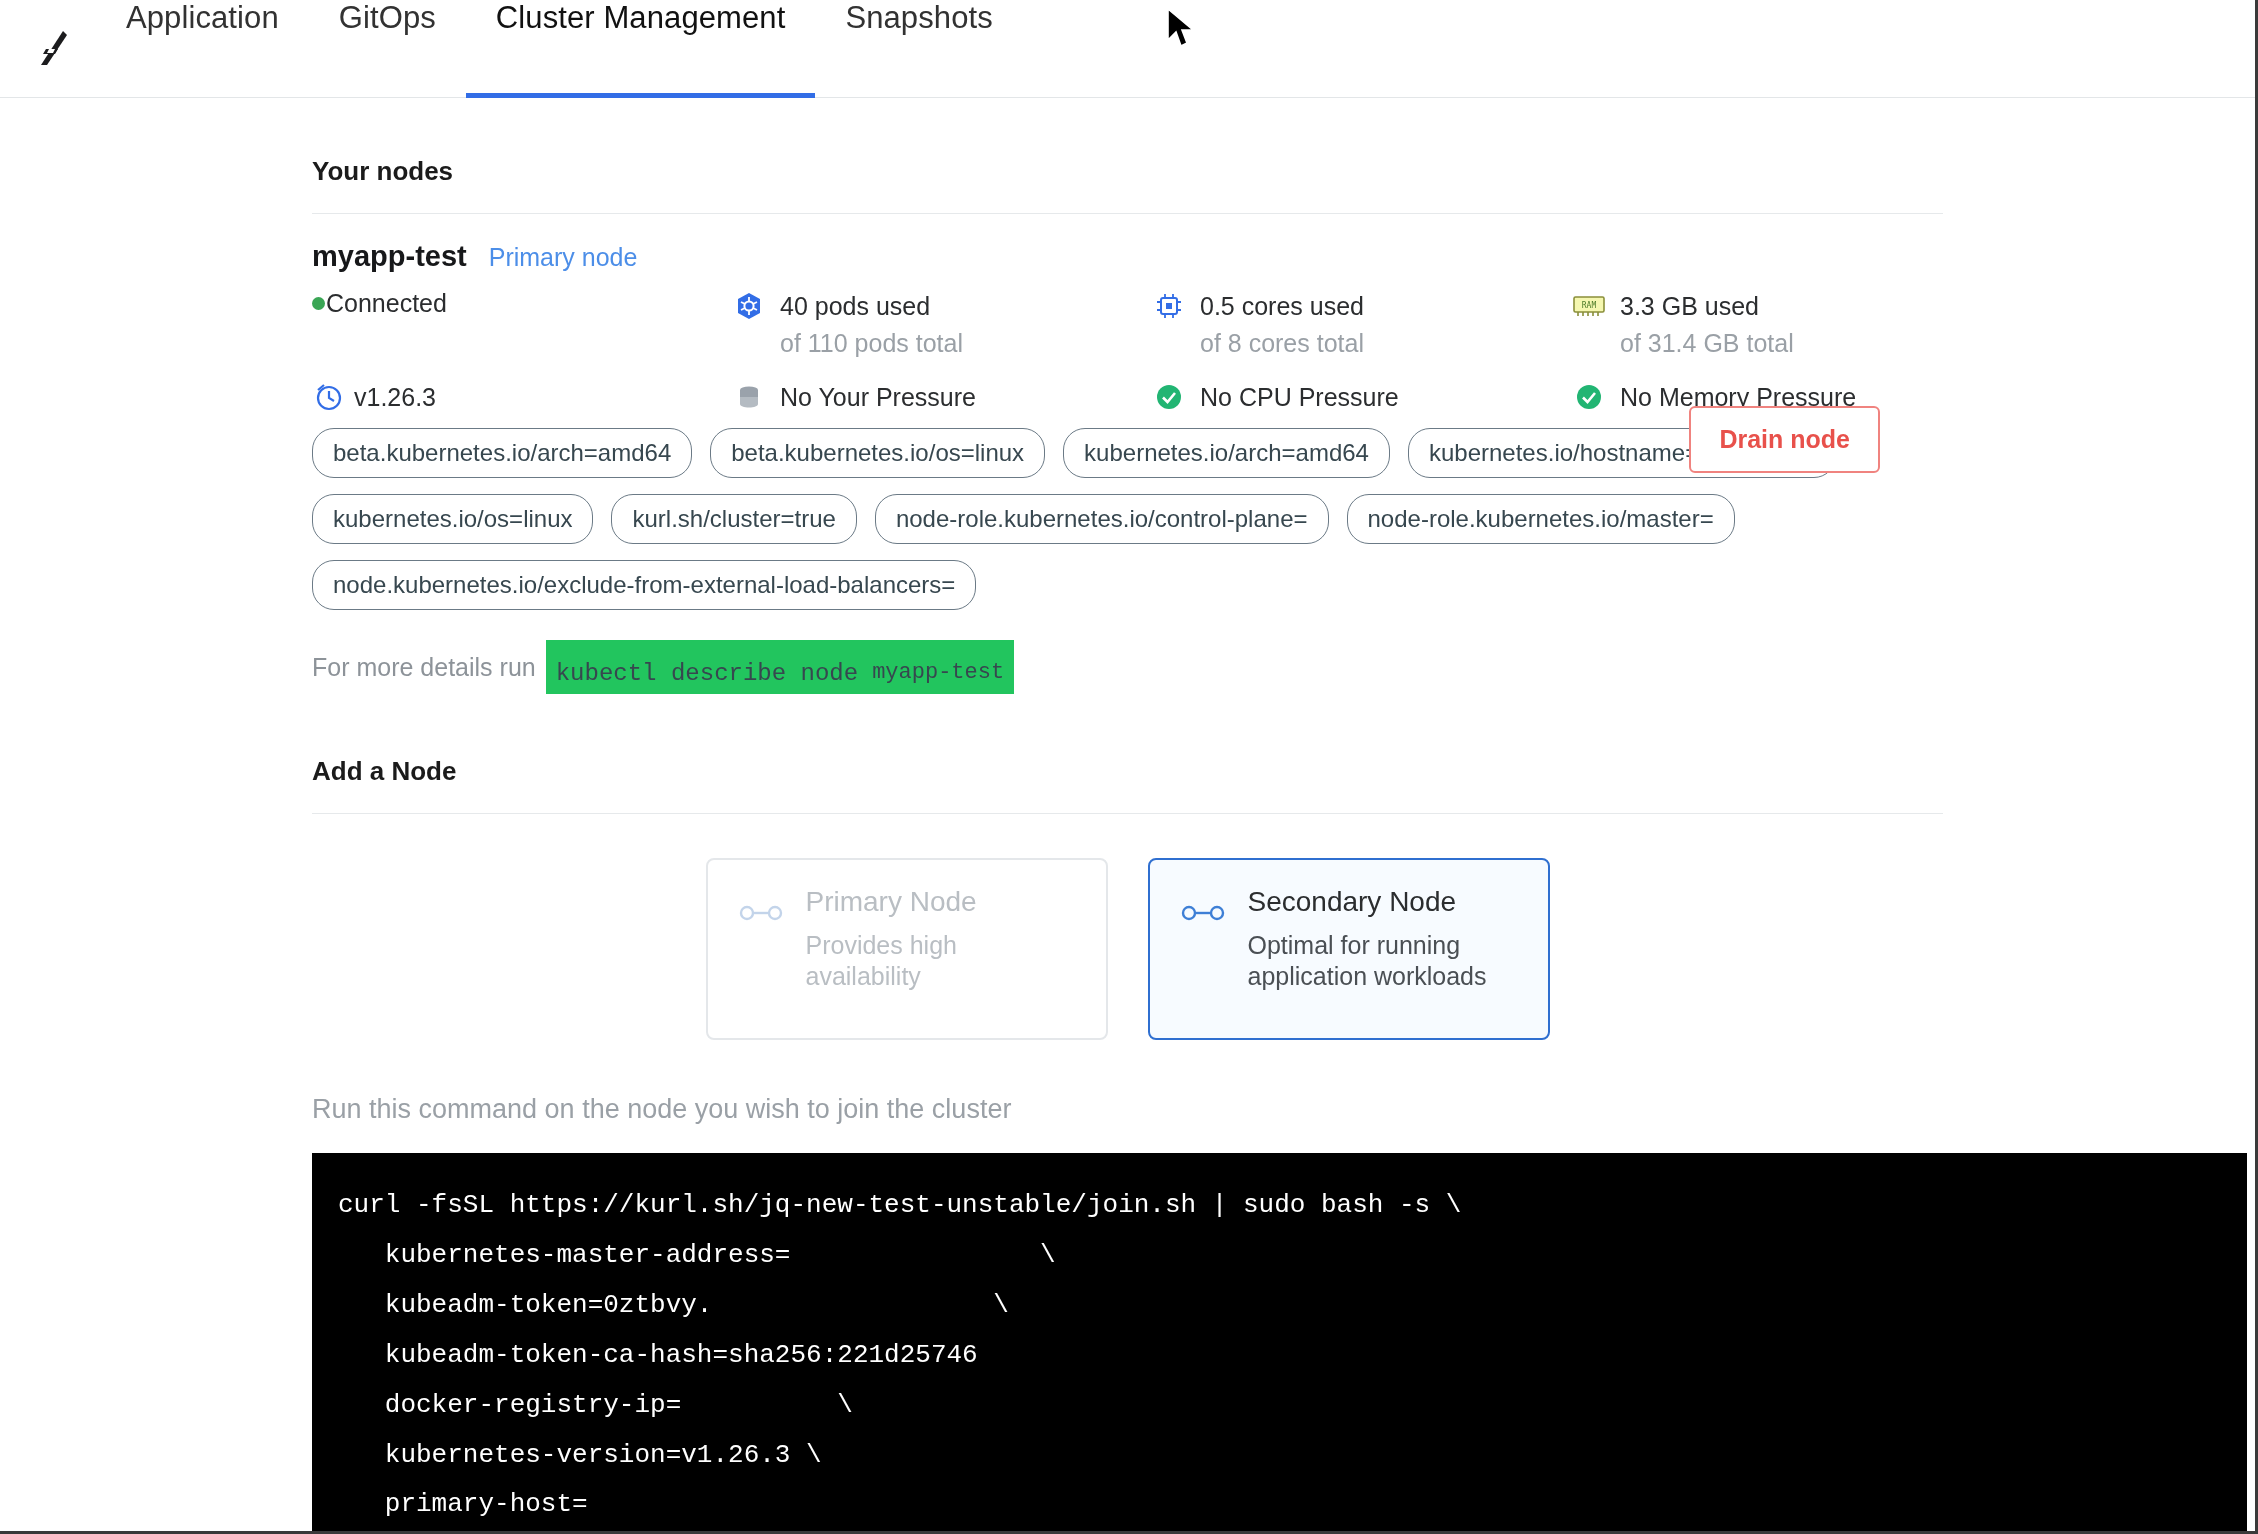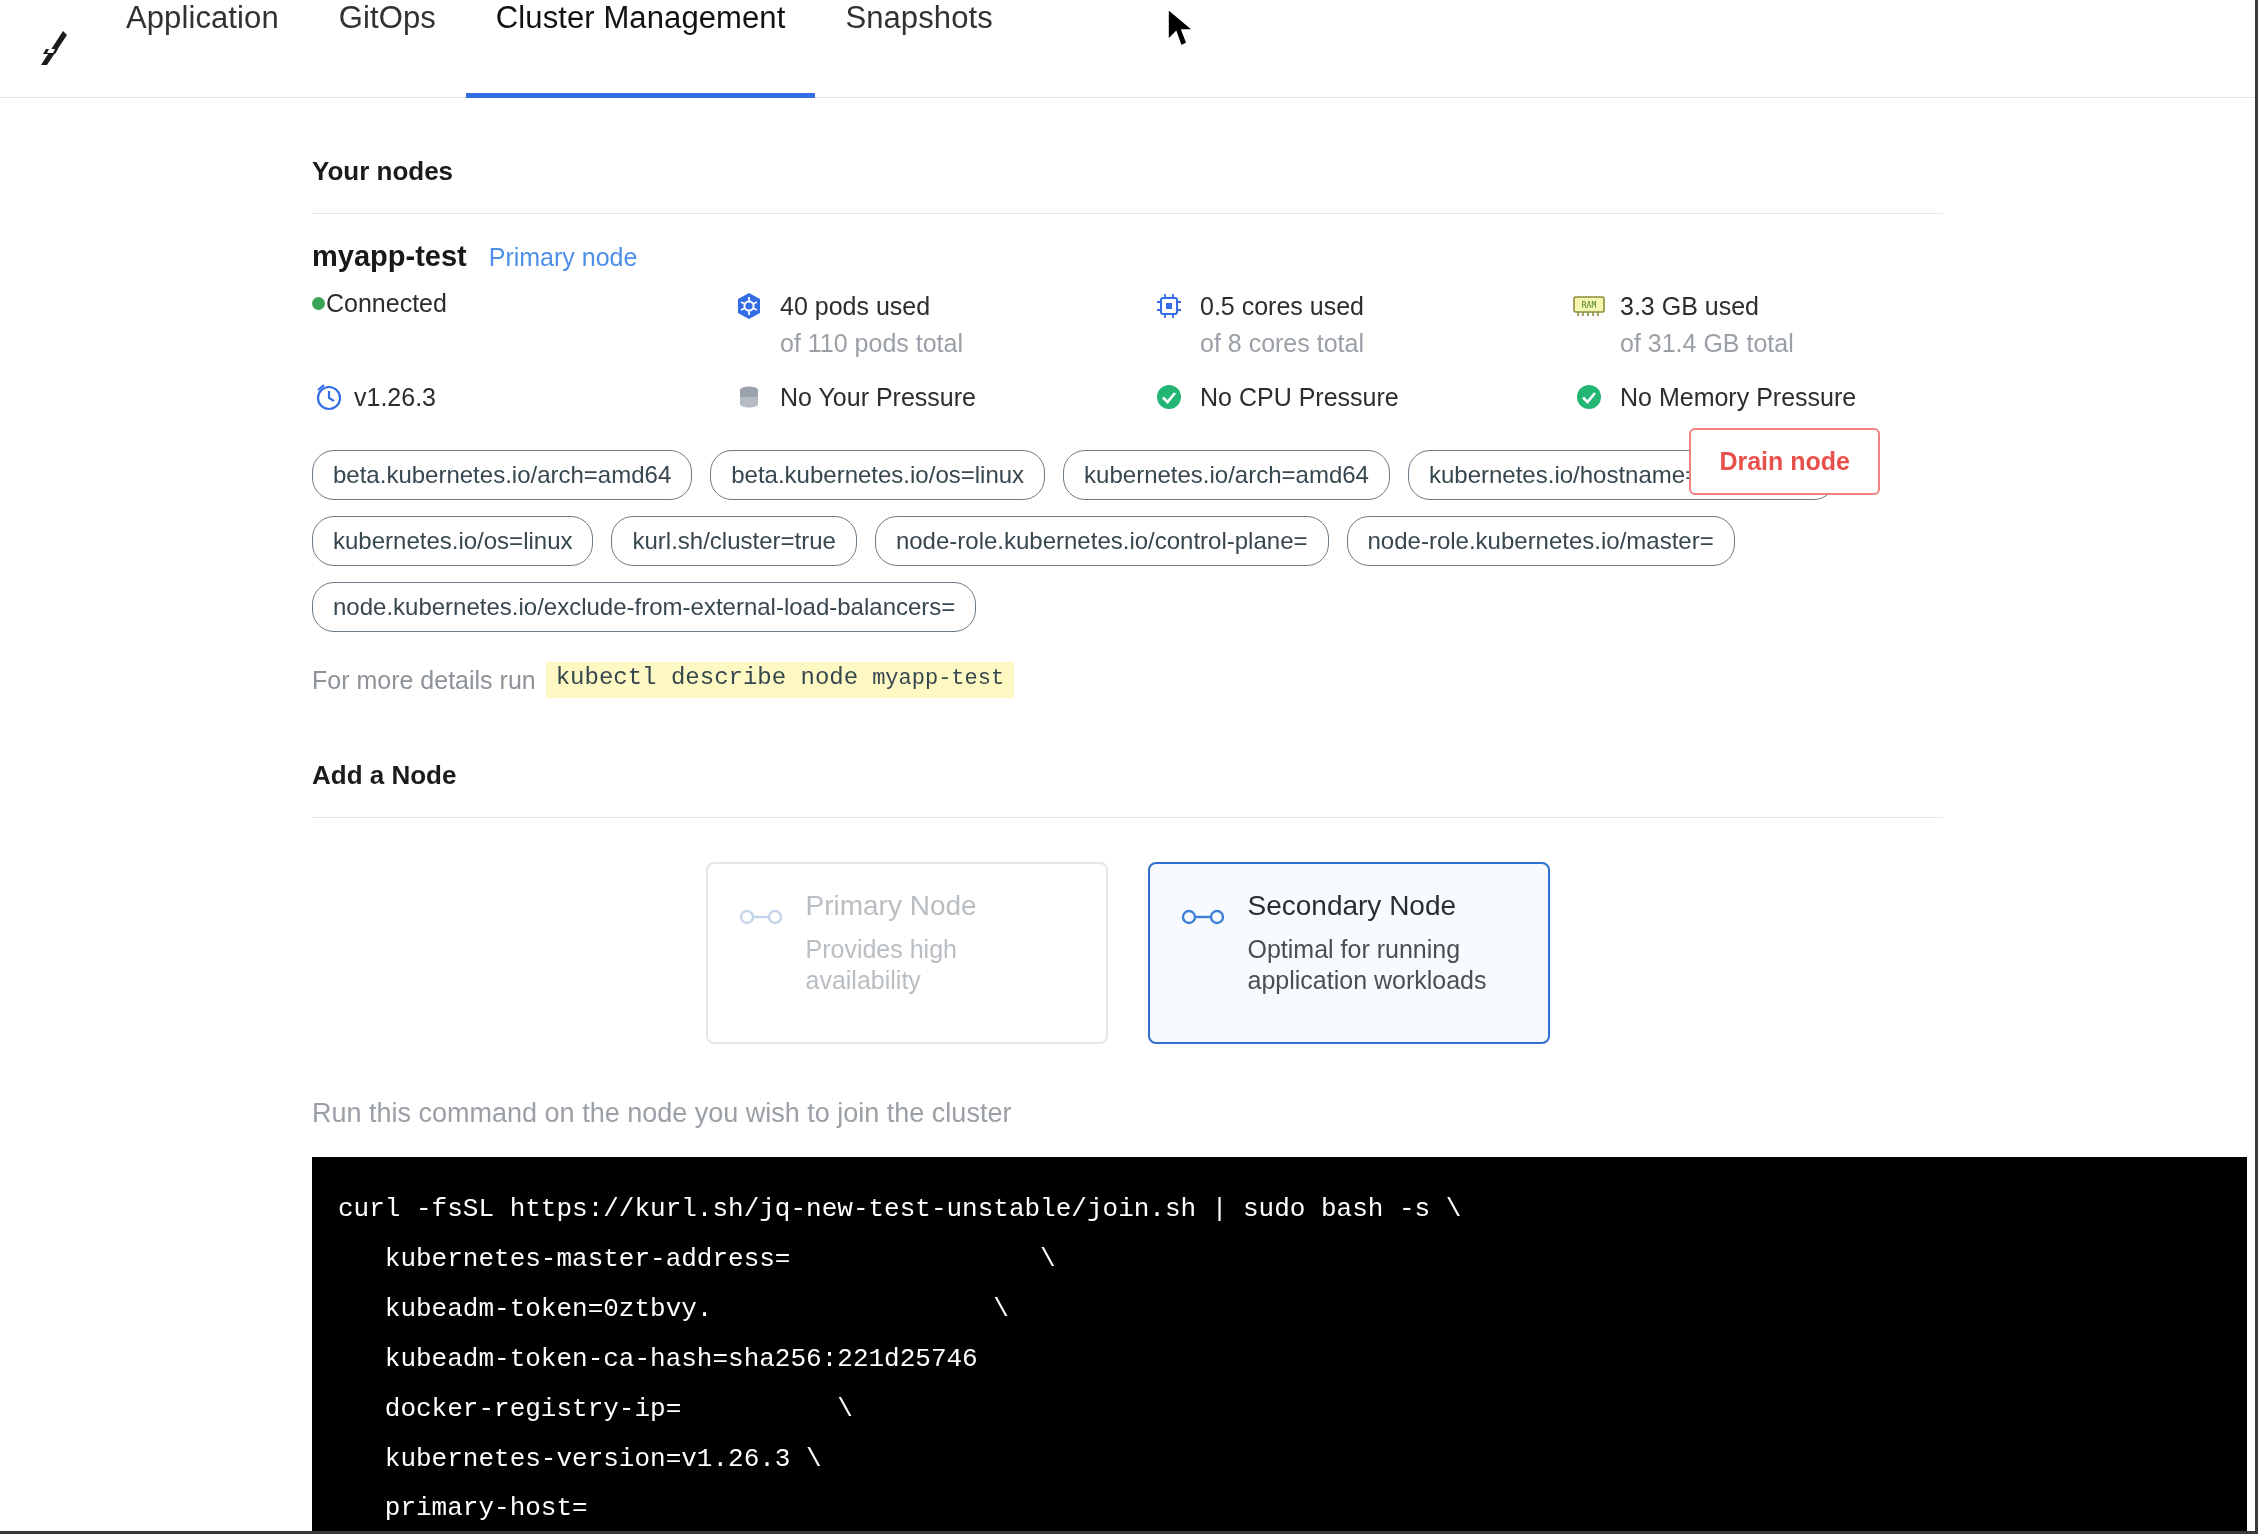--- a/index.html
+++ b/index.html
@@ -138,21 +138,21 @@
 
   .node-grid-2 {
     display: grid;
     grid-template-columns: 420px 420px 420px 1fr;
     margin-top: 22px;
     align-items: center;
   }
   .ver { display: flex; align-items: center; gap: 8px; font-size: 25px; color: #2b2d2f; text-align: right; }
 
   .labels {
-    margin-top: 36px;
+    margin-top: 14px;
     display: flex;
     flex-wrap: wrap;
     gap: 16px 18px;
     max-width: 1560px;
     position: relative;
     align-items: flex-end;
   }
   .chip {
     border: 1.5px solid #6b7a86;
     border-radius: 22px;
@@ -178,28 +178,28 @@
   }
   .details {
     margin-top: 30px;
     display: flex;
     align-items: center;
     gap: 10px;
     font-size: 25px;
     color: #8d9399;
   }
   .code-inline {
-    background: #fef9c3;
-    padding: 2px 10px 7px 10px;
+    background: #22c55e;
+    padding: 20px 10px 7px 10px;
     font-family: "Liberation Mono", monospace;
     font-size: 24px;
     color: #37474f;
     display: inline-flex;
     gap: 14px;
-    align-items: flex-end;
+    align-items: flex-start;
   }
   .code-inline .nodearg { font-size: 22px; }
 
   
   #addnode-wrap { padding: 62px 312px 0 312px; }
   #addnode-title { margin-bottom: 26px; }
 
   .node-type-row {
     display: flex;
     gap: 40px;

